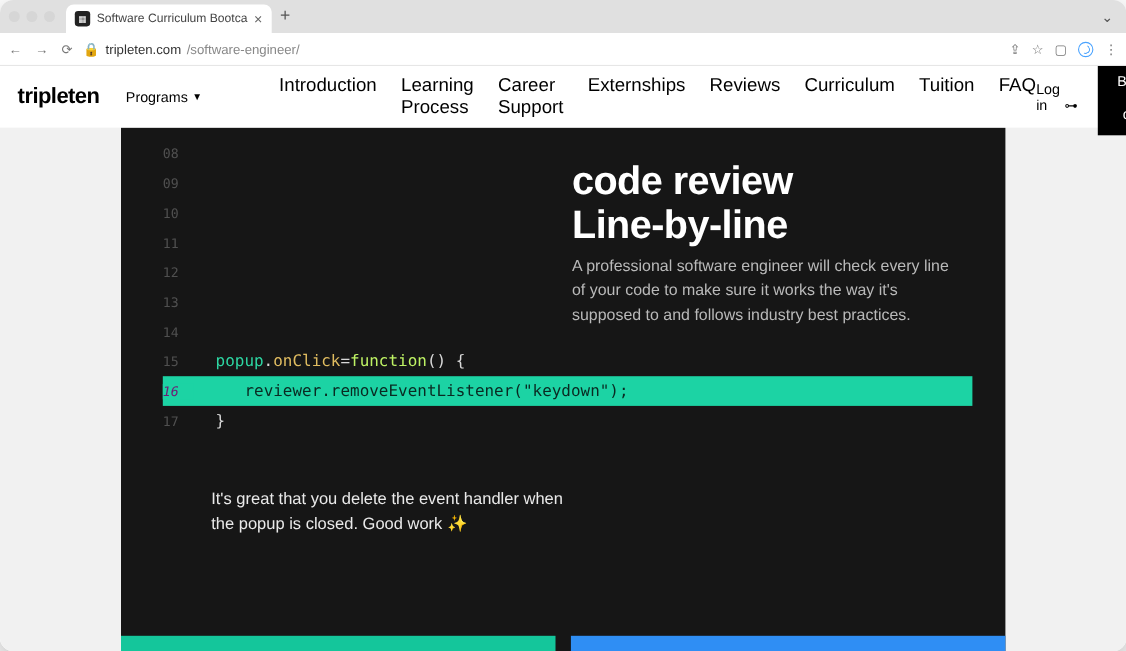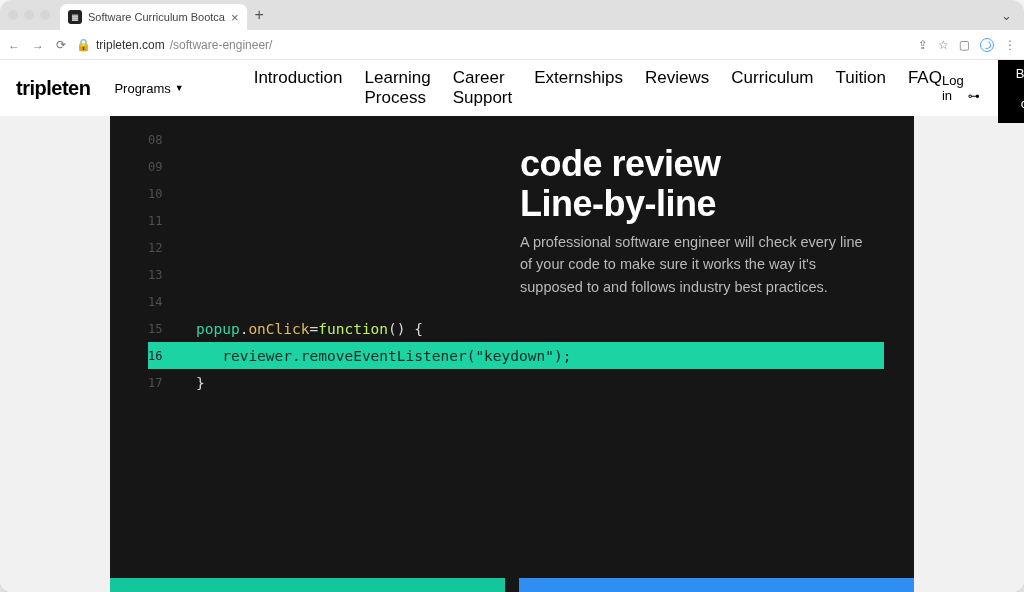--- a/index.html
+++ b/index.html
@@ -123,21 +123,21 @@
   position:absolute;
   left: 38px;
   top: 10px;
   right: 30px;
   font-family: "SF Mono", Menlo, Consolas, monospace;
   font-size: 14.5px;
 }
 .codeline { display:flex; align-items:center; height:27px; }
 .lineno { width:28px; text-align:left; color:#505050; font-size:12px; margin-right:20px;}
 .hl { background:#1cd3a4; }
-.hl .lineno { color:#0f172a; background:#1cd3a4; }
+.hl .lineno { color:#701a75; background:#1cd3a4;font-style:italic; }
 .tok-var { color:#2dd6a2; }
 .tok-punc { color:#d8d8d8; }
 .tok-key { color:#bef264; }
 .tok-fn { color:#e0bc60; }
 .tok-str { color:#5ad0f4; }
 .hl .tok-var, .hl .tok-punc, .hl .tok-key, .hl .tok-fn, .hl .tok-str { color:#0a2a22; }
 .hl-row { position:relative; }
 .hl-row::before {
   content:""; position:absolute; left:-38px; right:-30px; top:0; bottom:0;
   background:#1cd3a4; z-index:-1;
@@ -288,20 +288,21 @@
             <span class="tok-str">"keydown"</span>
             <span class="tok-punc">);</span>
         </div>
 
         <div class="codeline">
           <span class="lineno">17</span>
           <span class="tok-punc">}</span>
         </div>
       </div>
 
+      <div class="comment">It's great that you delete the event handler when the popup is closed. Good work ✨</div>
 
 
     </div>
 
     <div class="ribbons">
       <div class="ribbon-a"></div>
       <div class="ribbon-b"></div>
     </div>
 
   </div>

